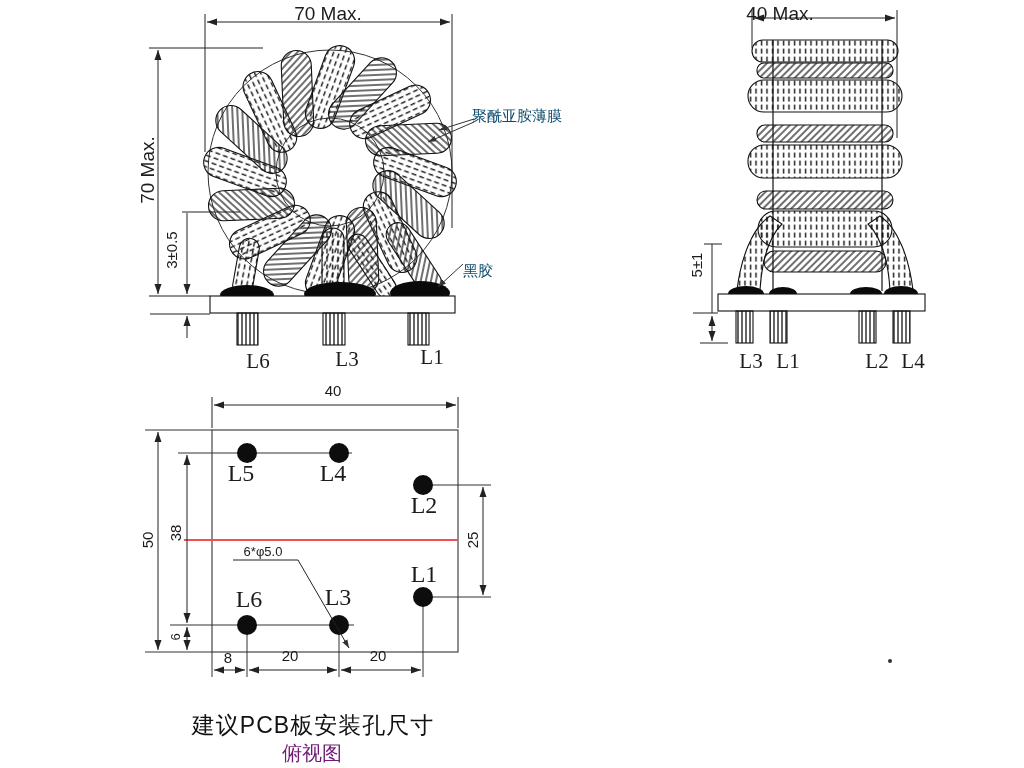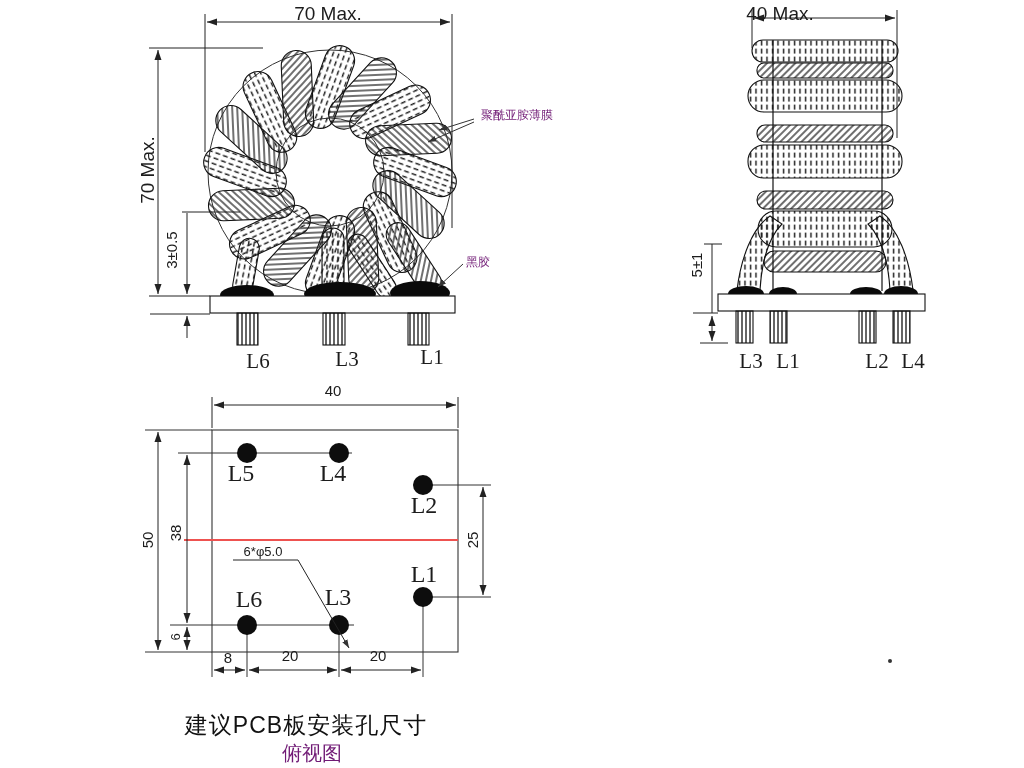--- a/index.html
+++ b/index.html
@@ -6,21 +6,21 @@
   body{width:1024px;height:768px;position:relative;background:#ffffff;overflow:hidden;
        font-family:"Liberation Sans",sans-serif;color:#1c1c1c}
   #art{position:absolute;left:0;top:0}
   .t{position:absolute;transform:translate(-50%,-50%);white-space:nowrap;line-height:1}
   .rot{transform:translate(-50%,-50%) rotate(-90deg)}
   .big{font-size:19px}
   .dim{font-size:15px}
   .dimS{font-size:13px}
   .serif{font-family:"Liberation Serif",serif;font-size:21px}
   .serifS{font-family:"Liberation Serif",serif;font-size:24px}
-  .cjk{font-size:12px;color:#701a75}
+  .cjk{font-size:15px;color:#0c4a6e}
   .note{font-size:13px;font-weight:normal}
   .cap1{font-size:23px;color:#111;letter-spacing:1px}
   .cap2{font-size:20px;color:#701a75}
 </style>
 </head>
 <body>
 
 <svg id="art" width="1024" height="768" viewBox="0 0 1024 768">
   <defs>
     <pattern id="hd" patternUnits="userSpaceOnUse" width="5" height="5" patternTransform="rotate(45)">
@@ -190,21 +190,21 @@
       <line x1="298" y1="560" x2="349" y2="648" marker-end="url(#ar2)"></line>
     </g>
     <circle cx="890" cy="661" r="2" fill="#333" stroke="none"></circle>
   </g>
 </svg>
 
 <div class="t big" style="left:328px;top:13px">70  Max.</div>
 <div class="t big rot" style="left:147px;top:170px">70  Max.</div>
 <div class="t dim rot" style="left:171px;top:250px">3±0.5</div>
 <div class="t cjk" style="left:517px;top:115px">聚酰亚胺薄膜</div>
-<div class="t cjk" style="left:478px;top:262px">黑胶</div>
+<div class="t cjk" style="left:478px;top:270px">黑胶</div>
 <div class="t serif" style="left:258px;top:361px">L6</div>
 <div class="t serif" style="left:347px;top:359px">L3</div>
 <div class="t serif" style="left:432px;top:357px">L1</div>
 
 <div class="t big" style="left:780px;top:13px">40  Max.</div>
 <div class="t dim rot" style="left:696px;top:265px">5±1</div>
 <div class="t serif" style="left:751px;top:361px">L3</div>
 <div class="t serif" style="left:788px;top:361px">L1</div>
 <div class="t serif" style="left:877px;top:361px">L2</div>
 <div class="t serif" style="left:913px;top:361px">L4</div>
@@ -218,14 +218,14 @@
 <div class="t dim" style="left:290px;top:655px">20</div>
 <div class="t dim" style="left:378px;top:655px">20</div>
 <div class="t note" style="left:263px;top:551px">6*φ5.0</div>
 <div class="t serifS" style="left:241px;top:473px">L5</div>
 <div class="t serifS" style="left:333px;top:473px">L4</div>
 <div class="t serifS" style="left:424px;top:505px">L2</div>
 <div class="t serifS" style="left:424px;top:574px">L1</div>
 <div class="t serifS" style="left:249px;top:599px">L6</div>
 <div class="t serifS" style="left:338px;top:597px">L3</div>
 
-<div class="t cap1" style="left:306px;top:725px">建议PCB板安装孔尺寸</div>
+<div class="t cap1" style="left:313px;top:725px">建议PCB板安装孔尺寸</div>
 <div class="t cap2" style="left:312px;top:753px">俯视图</div>
 
 </body></html>

